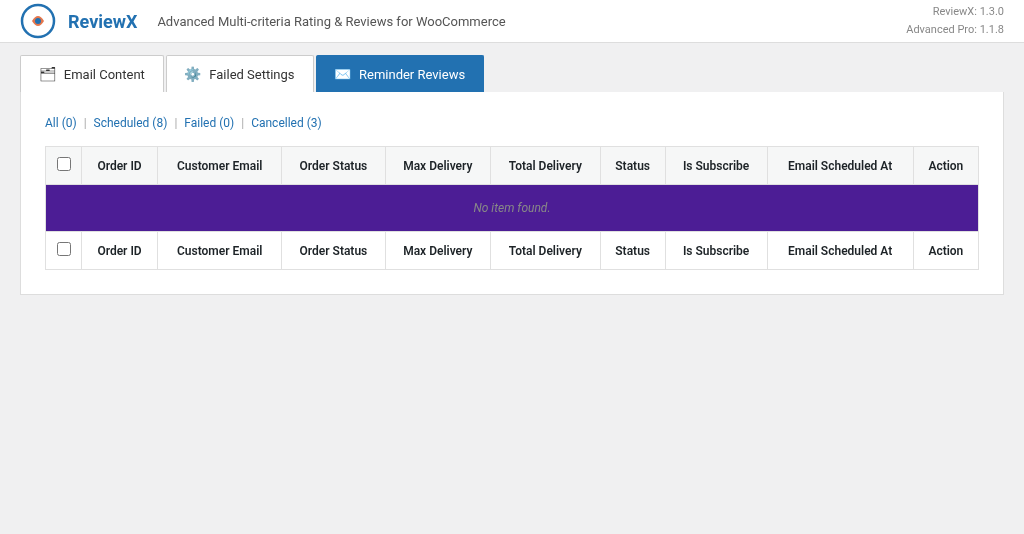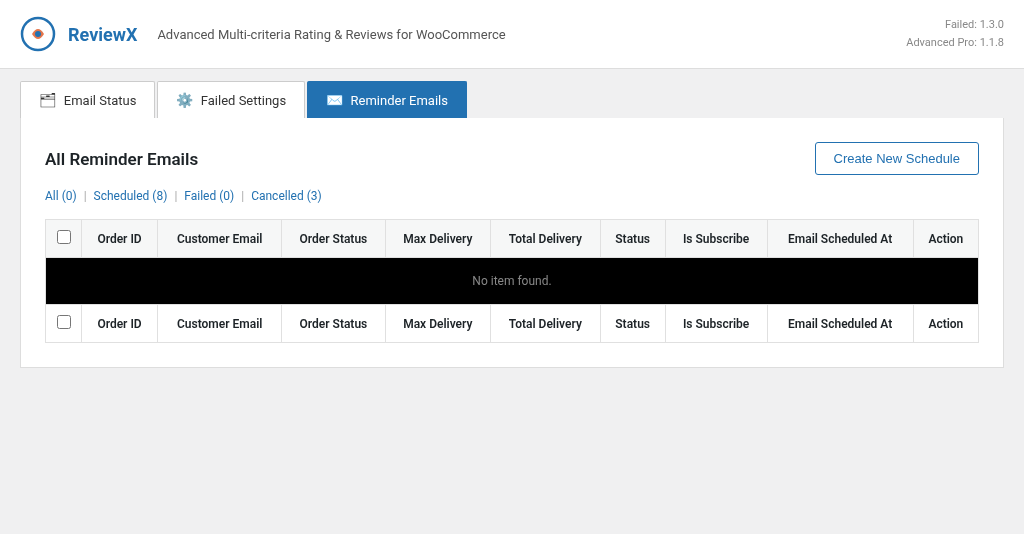--- a/index.html
+++ b/index.html
@@ -9,21 +9,21 @@
       font-size: 13px;
       color: #333;
     }
     .top-bar {
       background: #fff;
       border-bottom: 1px solid #ddd;
       padding: 10px 20px;
       display: flex;
       align-items: center;
       justify-content: space-between;
-      height: 69px;
+      height: 43px;
     }
     .logo-area {
       display: flex;
       align-items: center;
       gap: 12px;
     }
     .logo-icon {
       width: 36px;
       height: 36px;
     }
@@ -134,22 +134,23 @@
     td {
       padding: 10px 10px;
       text-align: center;
       border: 1px solid #e0e0e0;
       color: #1d2327;
       font-size: 12px;
     }
     .no-item-row td {
       text-align: center;
       color: #888;
-      background: #000000;
+      background: #4c1d95;
       padding: 16px;
+      font-style: italic;
     }
     .checkbox-cell {
       text-align: center;
       width: 36px;
     }
     input[type="checkbox"] {
       cursor: pointer;
       width: 14px;
       height: 14px;
     }
@@ -161,45 +162,41 @@
   <div class="logo-area">
     <svg class="logo-icon" viewBox="0 0 36 36" fill="none" xmlns="http://www.w3.org/2000/svg">
       <circle cx="18" cy="18" r="16" stroke="#2271b1" stroke-width="2.5" fill="none"></circle>
       <path d="M12 18 Q18 8 24 18 Q18 28 12 18Z" fill="#e05e2b" opacity="0.85"></path>
       <circle cx="18" cy="18" r="3" fill="#2271b1"></circle>
     </svg>
     <span class="logo-title">ReviewX</span>
     <span class="logo-subtitle">Advanced Multi-criteria Rating &amp; Reviews for WooCommerce</span>
   </div>
   <div class="version-info">
-    <div>Failed: 1.3.0</div>
+    <div>ReviewX: 1.3.0</div>
     <div>Advanced Pro: 1.1.8</div>
   </div>
 </div>
 
 <div class="tabs-bar">
   <div class="tab">
     <span class="tab-icon">🗂</span>
-    <span>Email Status</span>
+    <span>Email Content</span>
   </div>
   <div class="tab">
     <span class="tab-icon">⚙️</span>
     <span>Failed Settings</span>
   </div>
   <div class="tab active">
     <span class="tab-icon">✉️</span>
-    <span>Reminder Emails</span>
+    <span>Reminder Reviews</span>
   </div>
 </div>
 
 <div class="main-content">
-  <div class="content-header">
-    <h2 class="content-title">All Reminder Emails</h2>
-    <button class="create-btn">Create New Schedule</button>
-  </div>
 
   <div class="filter-links">
     <a href="#">All (0)</a>
     <span>|</span>
     <a href="#">Scheduled (8)</a>
     <span>|</span>
     <a href="#">Failed (0)</a>
     <span>|</span>
     <a href="#">Cancelled (3)</a>
   </div>

